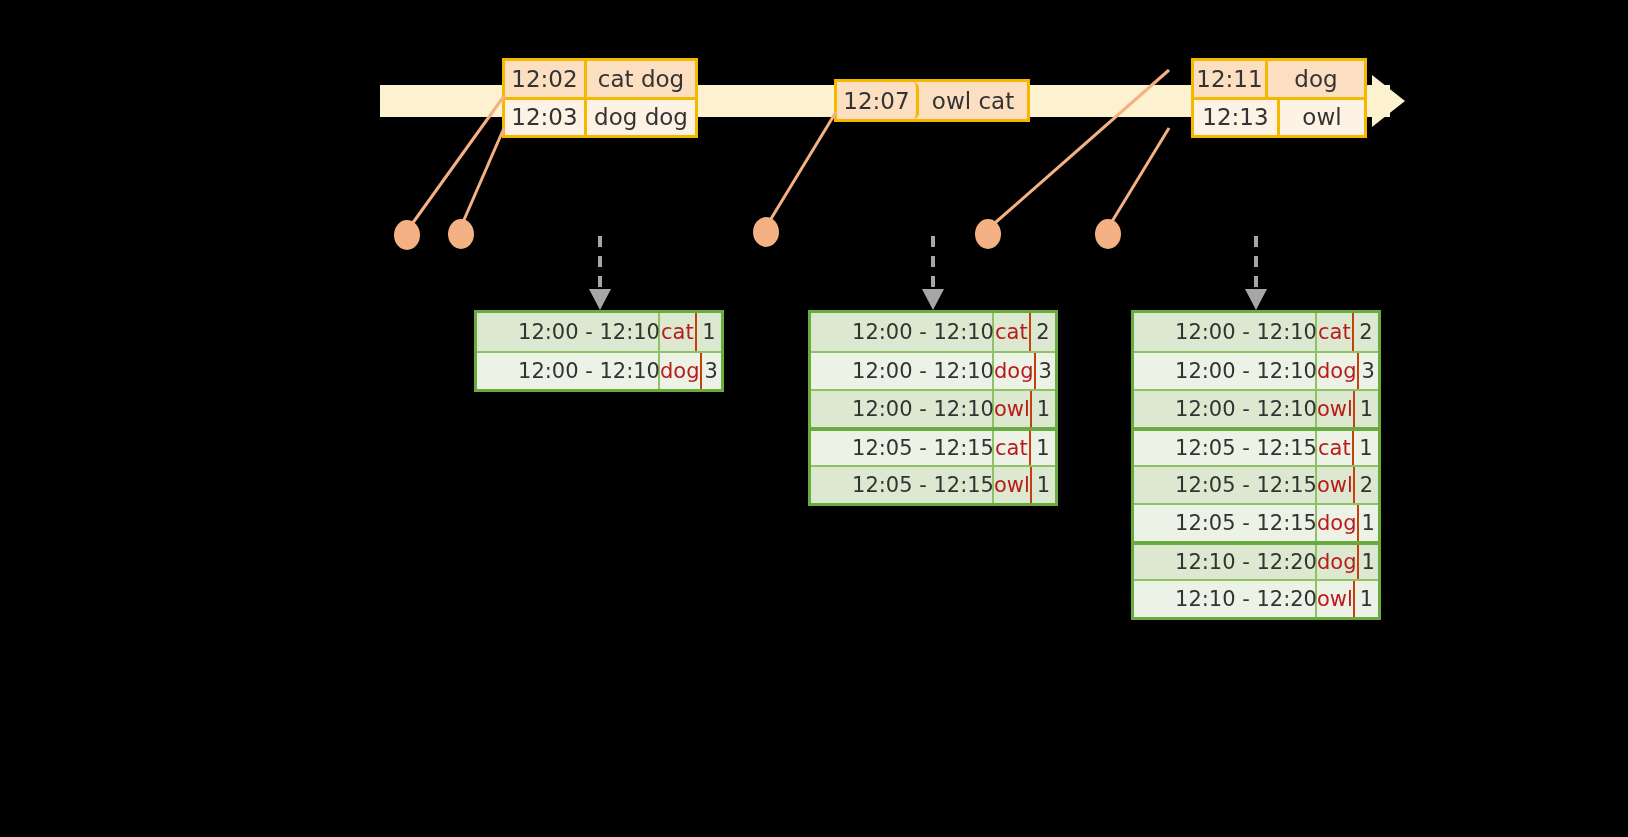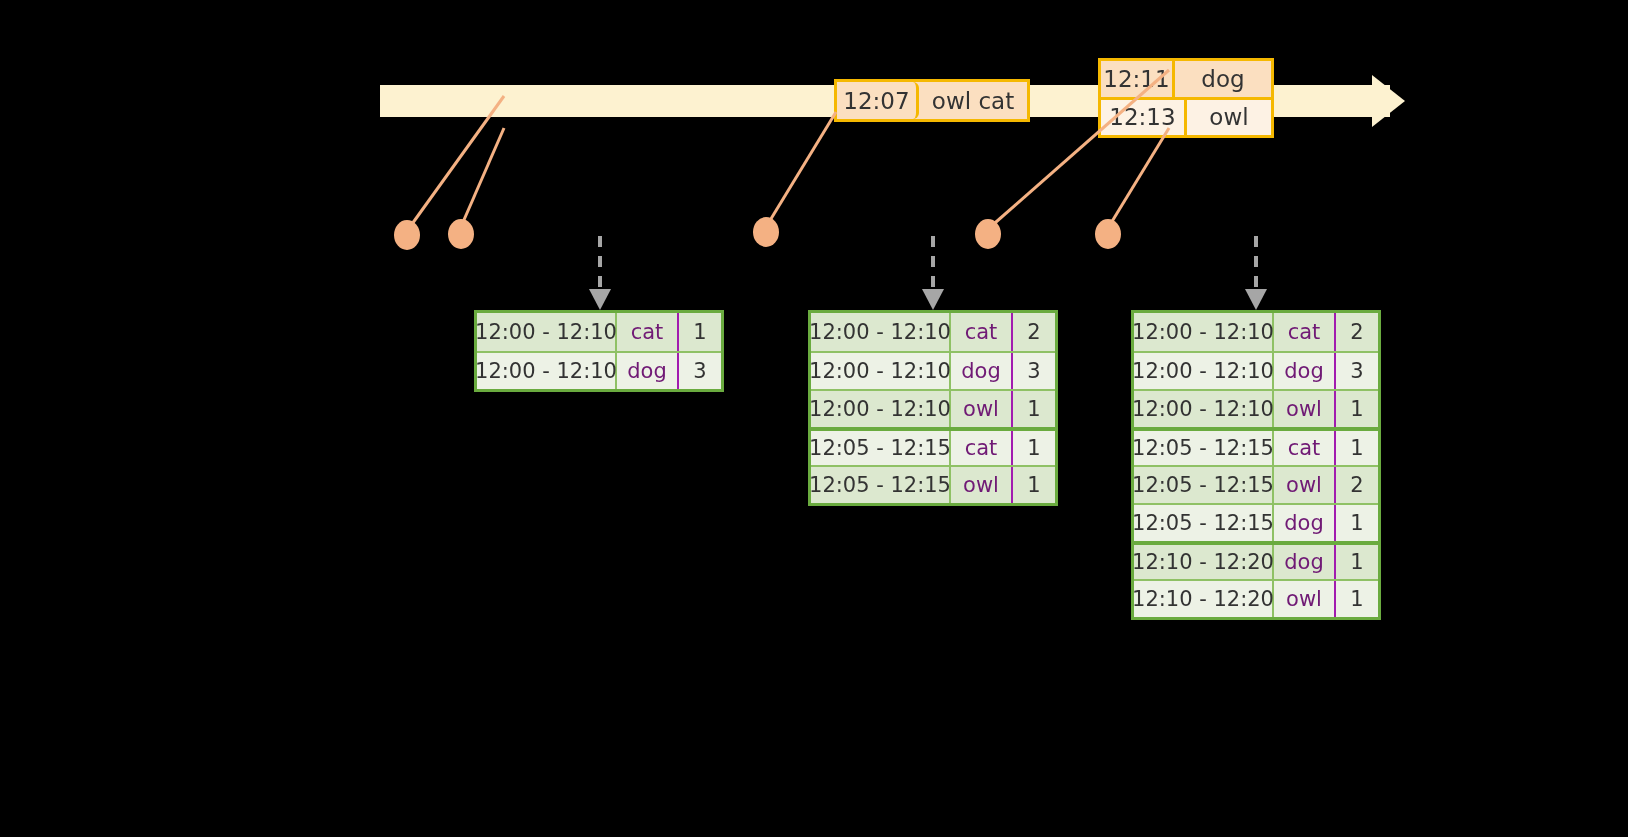--- a/index.html
+++ b/index.html
@@ -83,20 +83,21 @@
   .res-table {
     position: absolute;
     border: 3px solid #6aab3f;
     box-sizing: border-box;
     background: #eaf1e2;
   }
   .res-row {
     display: flex;
     box-sizing: border-box;
     height: 38px;
+    padding-left: 43px;
   }
   .res-row.tone-a { background: #dce8cf; }
   .res-row.tone-b { background: #edf2e6; }
   .res-row + .res-row { border-top: 2px solid #8fc165; }
   .res-row.grp-start + .res-row.grp-start,
   .res-row.sep-strong { border-top: 4px solid #6aab3f; }
   .res-range {
     box-sizing: border-box;
     display: flex;
     align-items: center;
@@ -105,51 +106,61 @@
     font-size: 21px;
     color: #333333;
     white-space: nowrap;
   }
   .res-word {
     box-sizing: border-box;
     width: 62px;
     display: flex;
     align-items: center;
     justify-content: center;
-    border-right: 2px solid #a21caf;
+    border-right: 2px solid #c2410c;
     font-size: 21px;
-    color: #701a75;
+    color: #b91c1c;
   }
   .res-count {
     box-sizing: border-box;
     width: 42px;
     display: flex;
     align-items: center;
     justify-content: center;
     font-size: 21px;
     color: #333333;
   }
 </style>
 </head>
 <body>
 
 <div id="stage">
 
   <div class="timeline-bar" style="left:380px; top:85px; width:1010px; height:32px;"></div>
   <div class="timeline-arrowhead" style="left:1372px; top:75px;"></div>
 
+  <div class="evt-box" style="left:502px; top:58px; width:196px; height:80px;">
+    <div class="evt-row tone-a">
+      <span class="evt-time" style="width:82px;">12:02</span>
+      <span class="evt-words">cat dog</span>
+    </div>
+    <div class="evt-row tone-b">
+      <span class="evt-time" style="width:82px;">12:03</span>
+      <span class="evt-words">dog dog</span>
+    </div>
+  </div>
 
   <div class="evt-box" style="left:834px; top:79px; width:196px; height:43px;">
     <div class="evt-row tone-a">
       <span class="evt-time" style="width:82px;border-radius:6px;">12:07</span>
       <span class="evt-words">owl cat</span>
     </div>
   </div>
 
-  <div class="evt-box" style="left:1098px; top:58px; width:176px; height:80px;">
+  <div class="evt-box" style="left:1191px; top:58px; width:176px; height:80px;">
     <div class="evt-row tone-a">
       <span class="evt-time" style="width:74px;">12:11</span>
       <span class="evt-words">dog</span>
     </div>
     <div class="evt-row tone-b">
       <span class="evt-time" style="width:86px;">12:13</span>
       <span class="evt-words">owl</span>
     </div>
   </div>
 

